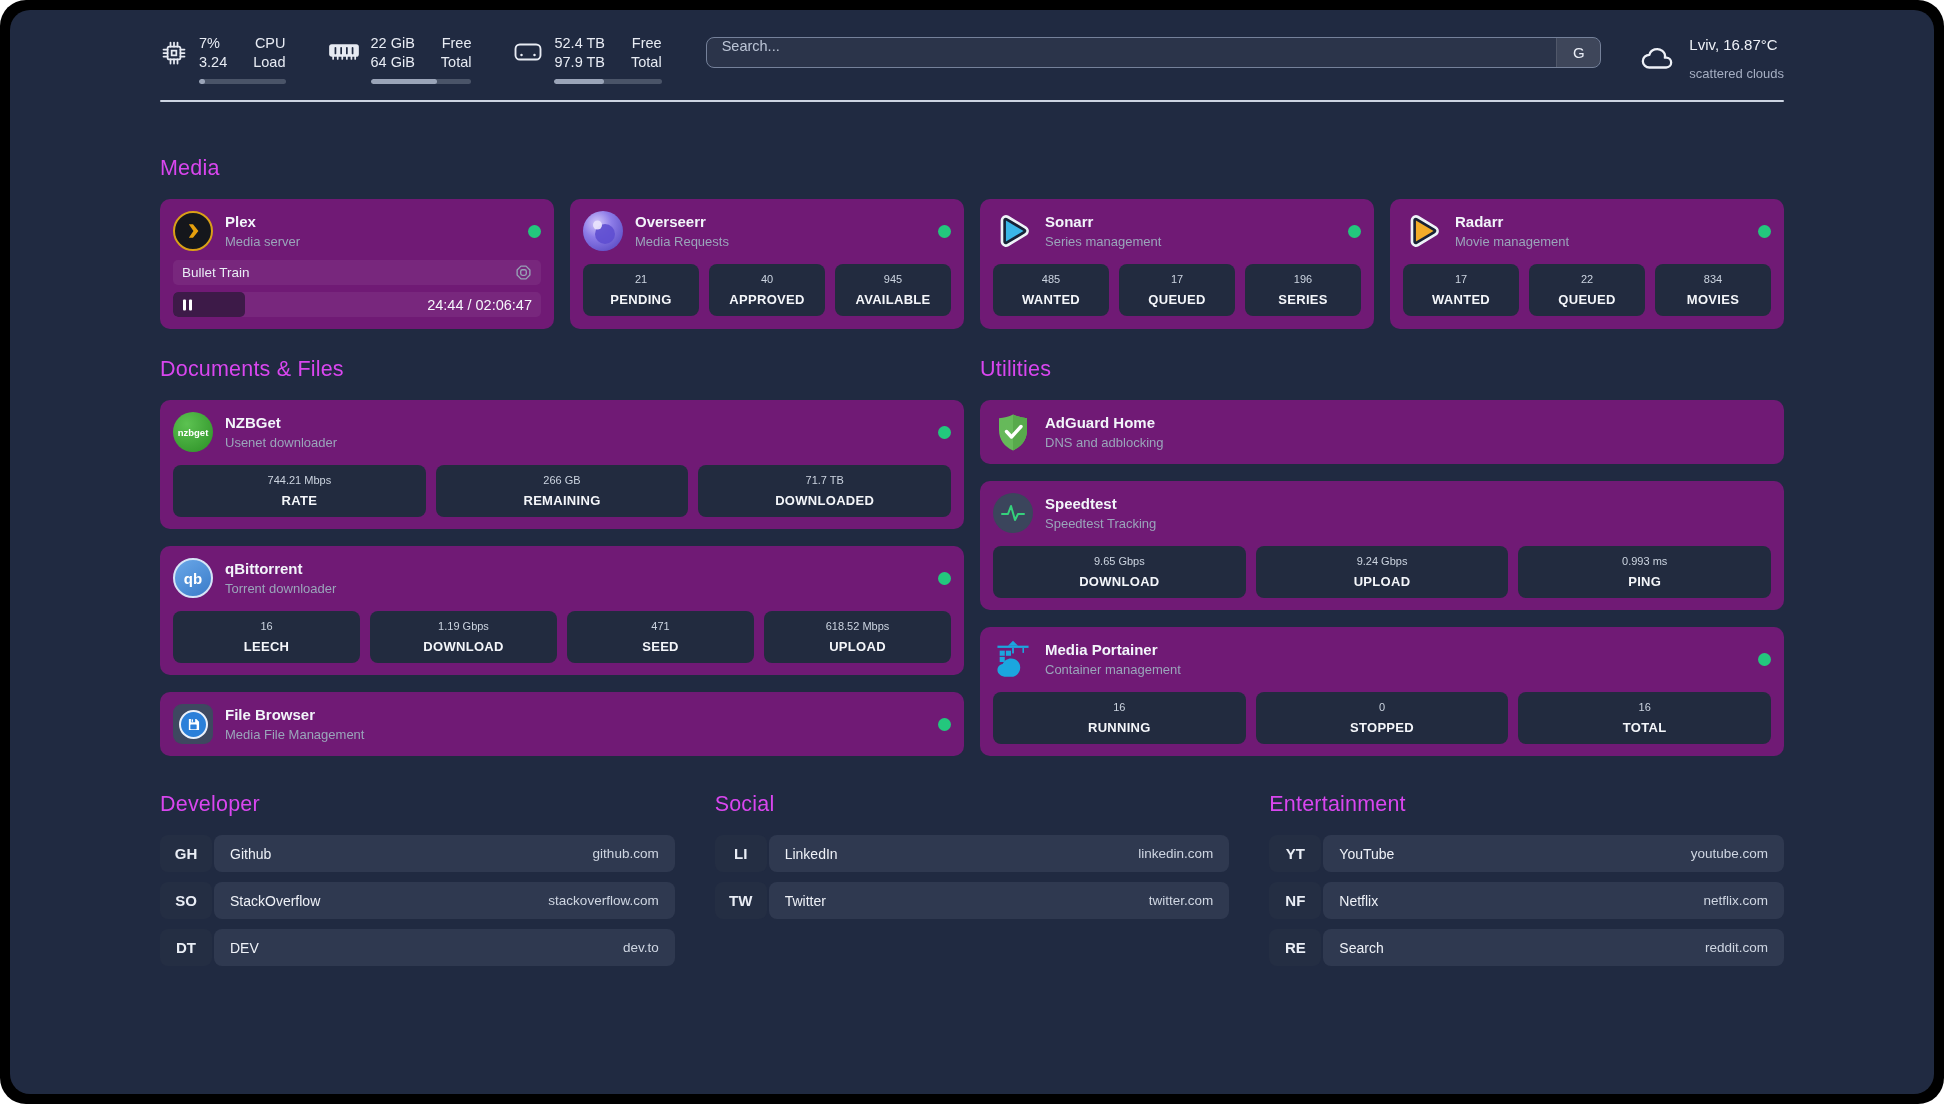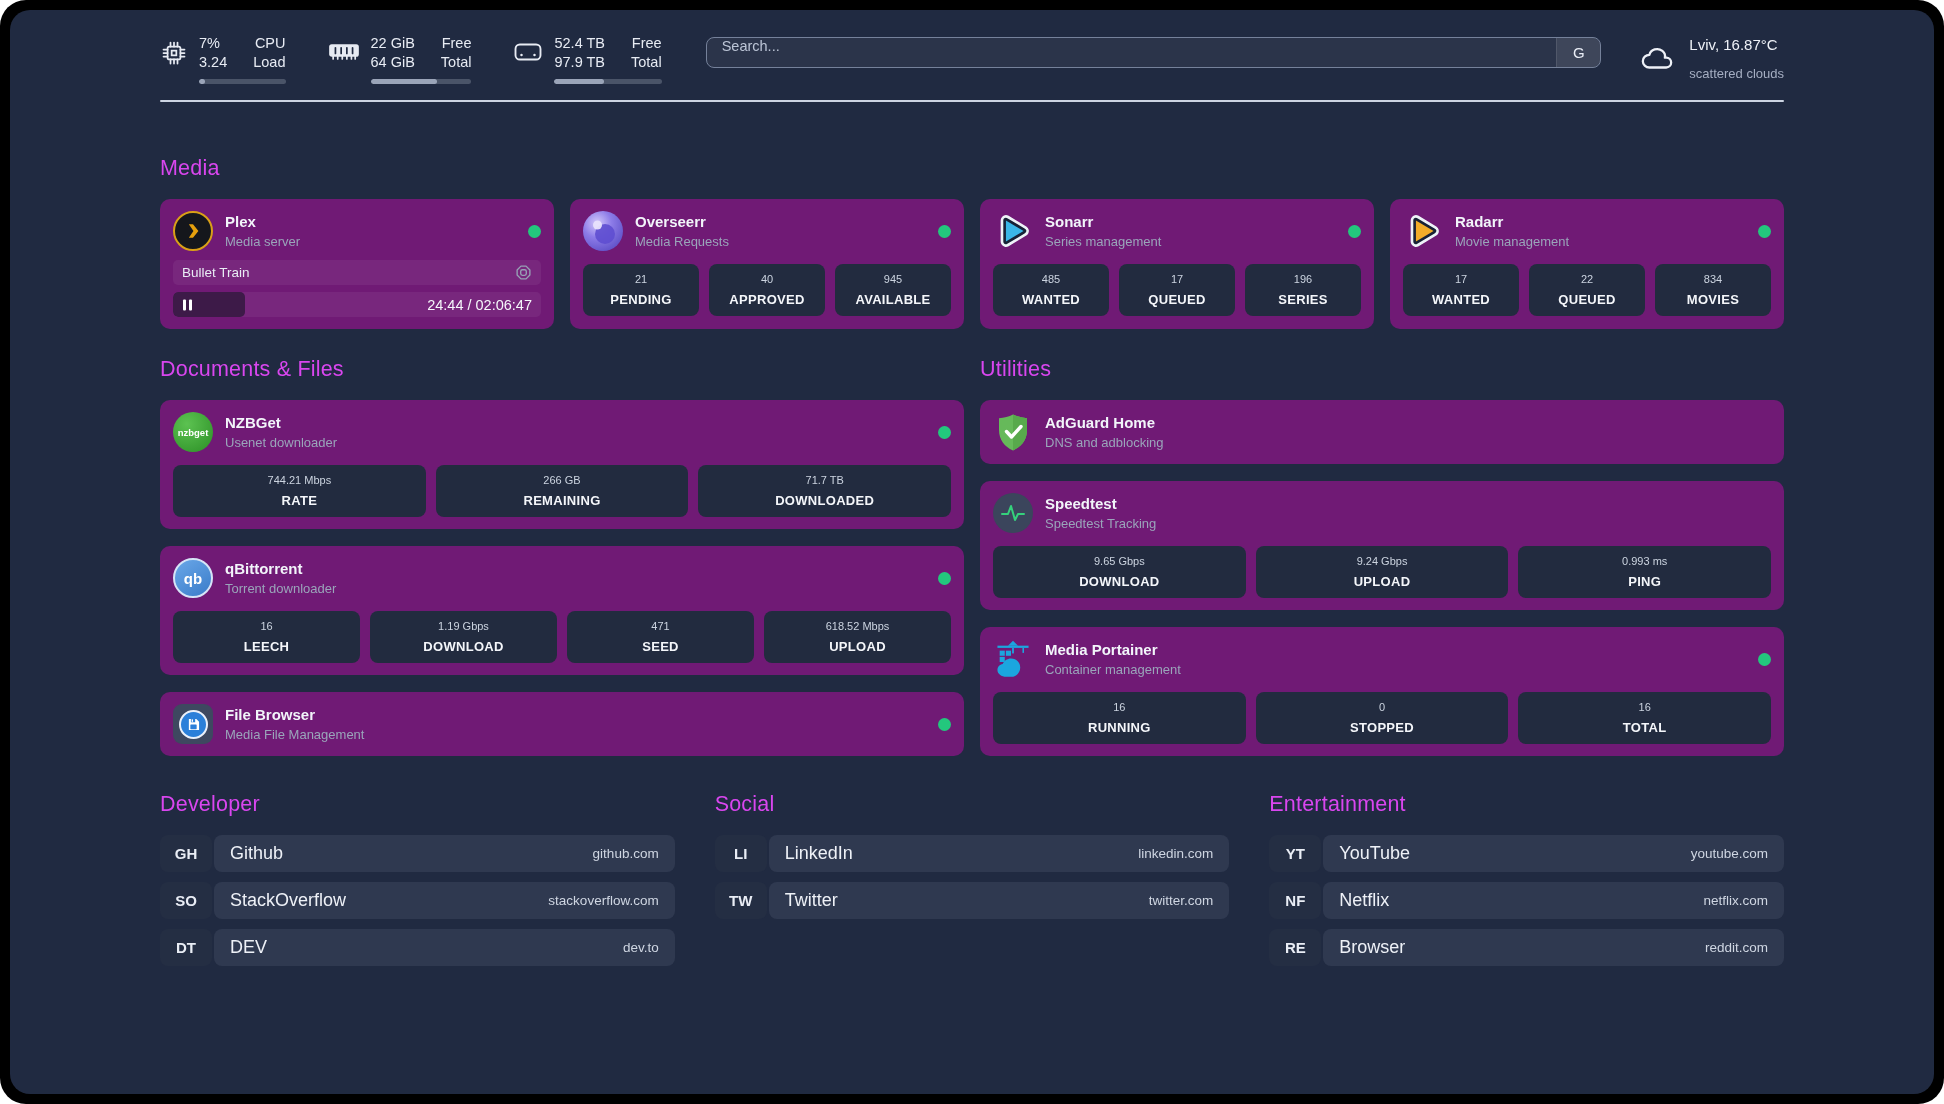--- a/index.html
+++ b/index.html
@@ -81,21 +81,21 @@
   .icon-fb .fb-inner { width:29px; height:29px; border-radius:50%; background:#2b7fd9; border:2px solid #eaf0fa;
                        display:flex; align-items:center; justify-content:center; }
 
   
   .links-row { margin-top:36px; display:grid; grid-template-columns:1fr 1fr 1fr; column-gap:40px; }
   .link-row { display:flex; height:37px; margin-bottom:10px; cursor:pointer; }
   .badge { flex:0 0 52px; background:#242e43; border-radius:8px; display:flex; align-items:center;
            justify-content:center; font-size:15px; font-weight:600; color:#e9edf5; }
   .pill { flex:1; margin-left:2px; background:#2f3950; border-radius:8px; display:flex; align-items:center;
           justify-content:space-between; padding:0 16px; min-width:0; }
-  .lname { font-size:18px; color:#eef1f7; }
+  .lname { font-size:14px; color:#eef1f7; }
   .lurl  { font-size:13.5px; color:#cfd6e2; }
 </style>
 </head>
 <body>
 
 <div class="frame">
   <div class="page">
 
     <header class="topbar">
 
@@ -555,21 +555,21 @@
         <div class="link-row">
           <span class="badge">NF</span>
           <span class="pill">
             <span class="lname">Netflix</span>
             <span class="lurl">netflix.com</span>
           </span>
         </div>
         <div class="link-row">
           <span class="badge">RE</span>
           <span class="pill">
-            <span class="lname">Browser</span>
+            <span class="lname">Search</span>
             <span class="lurl">reddit.com</span>
           </span>
         </div>
       </section>
     </div>
 
   </div>
 </div>
 
 </body></html>

